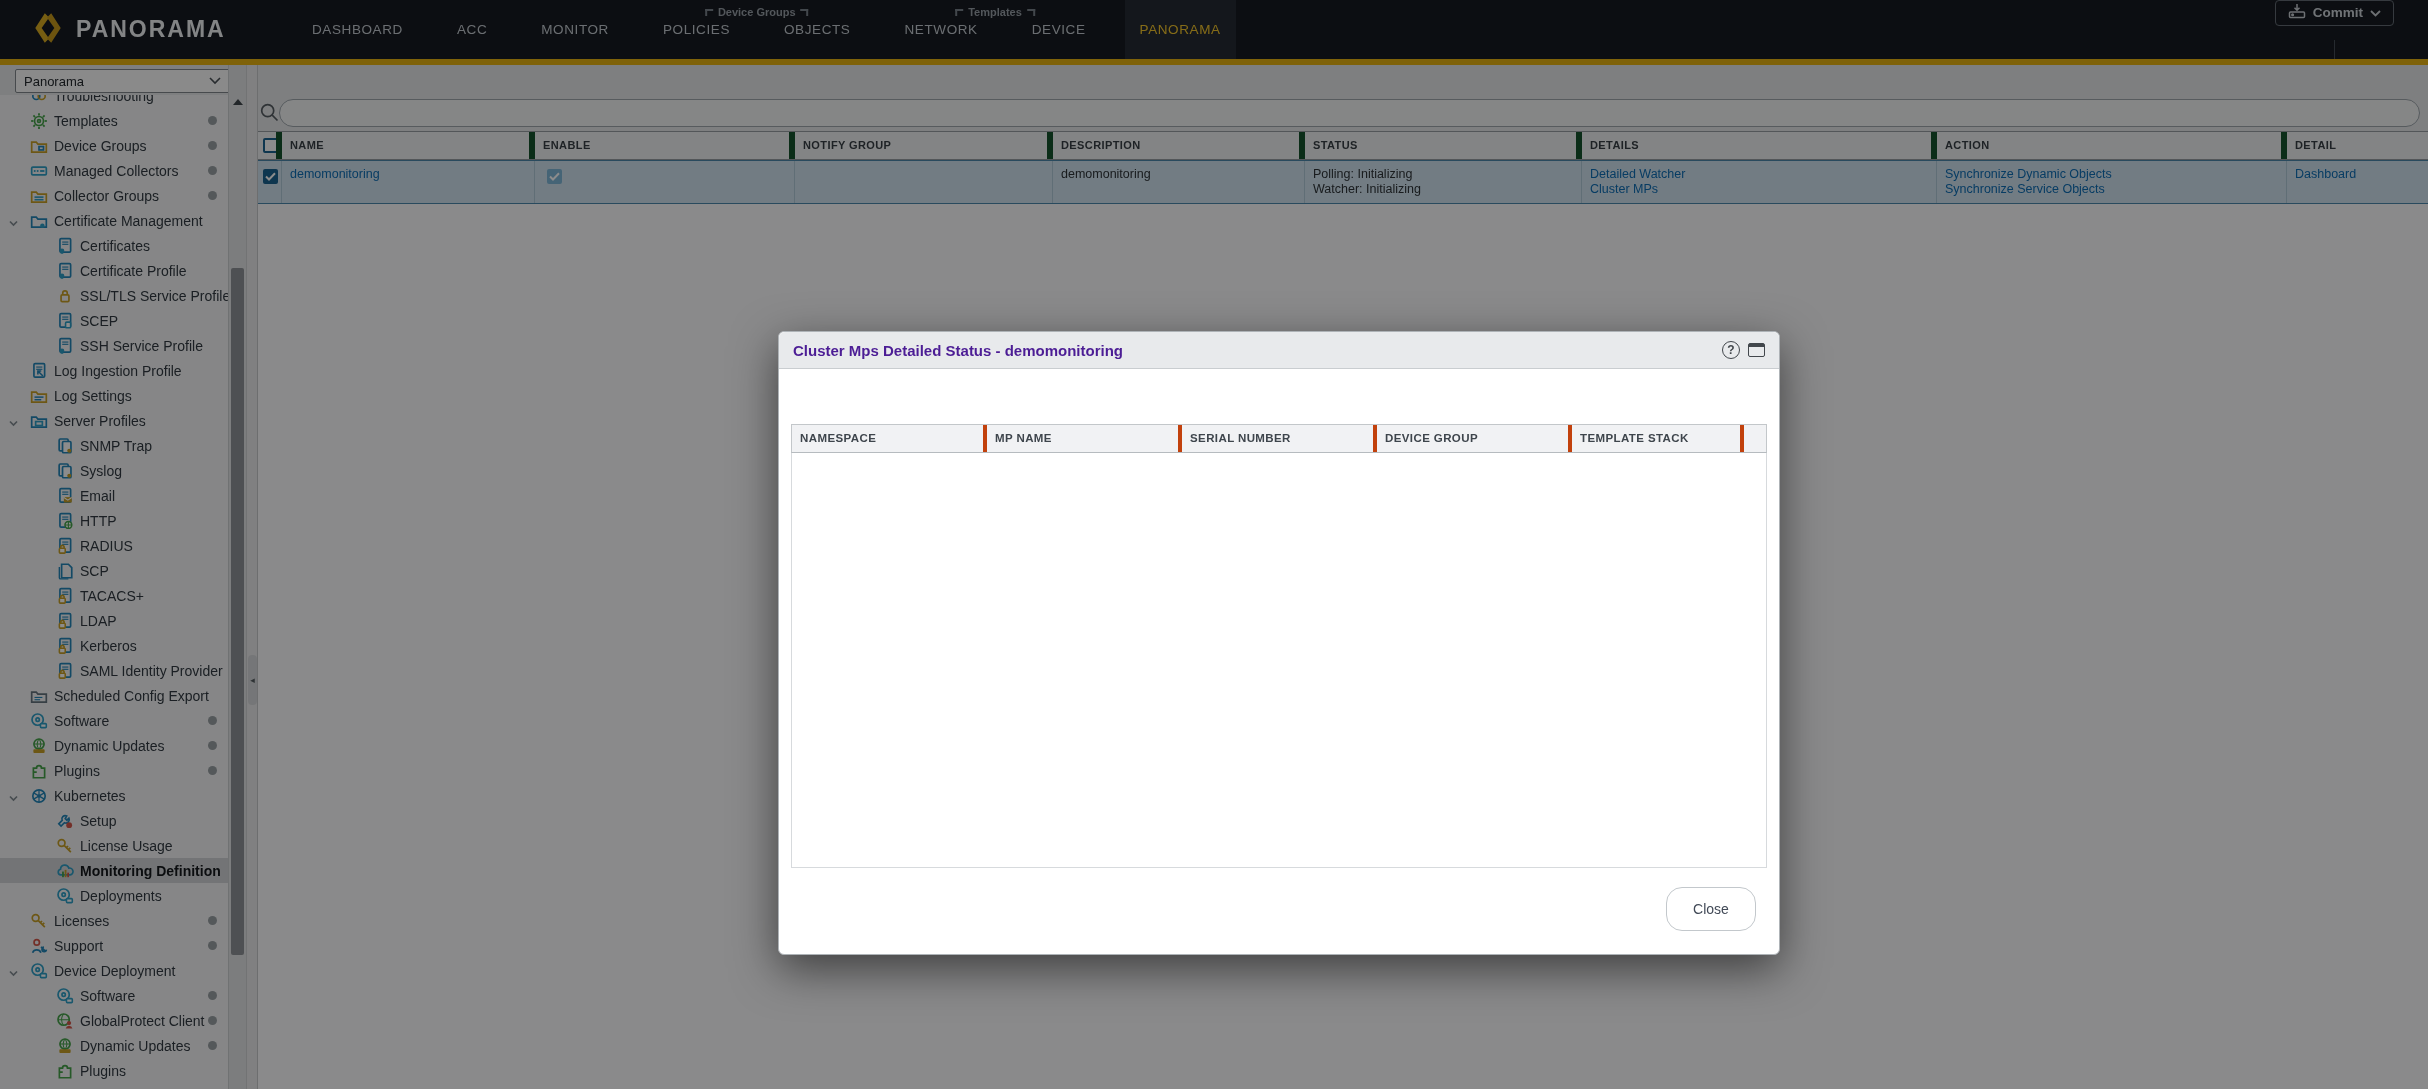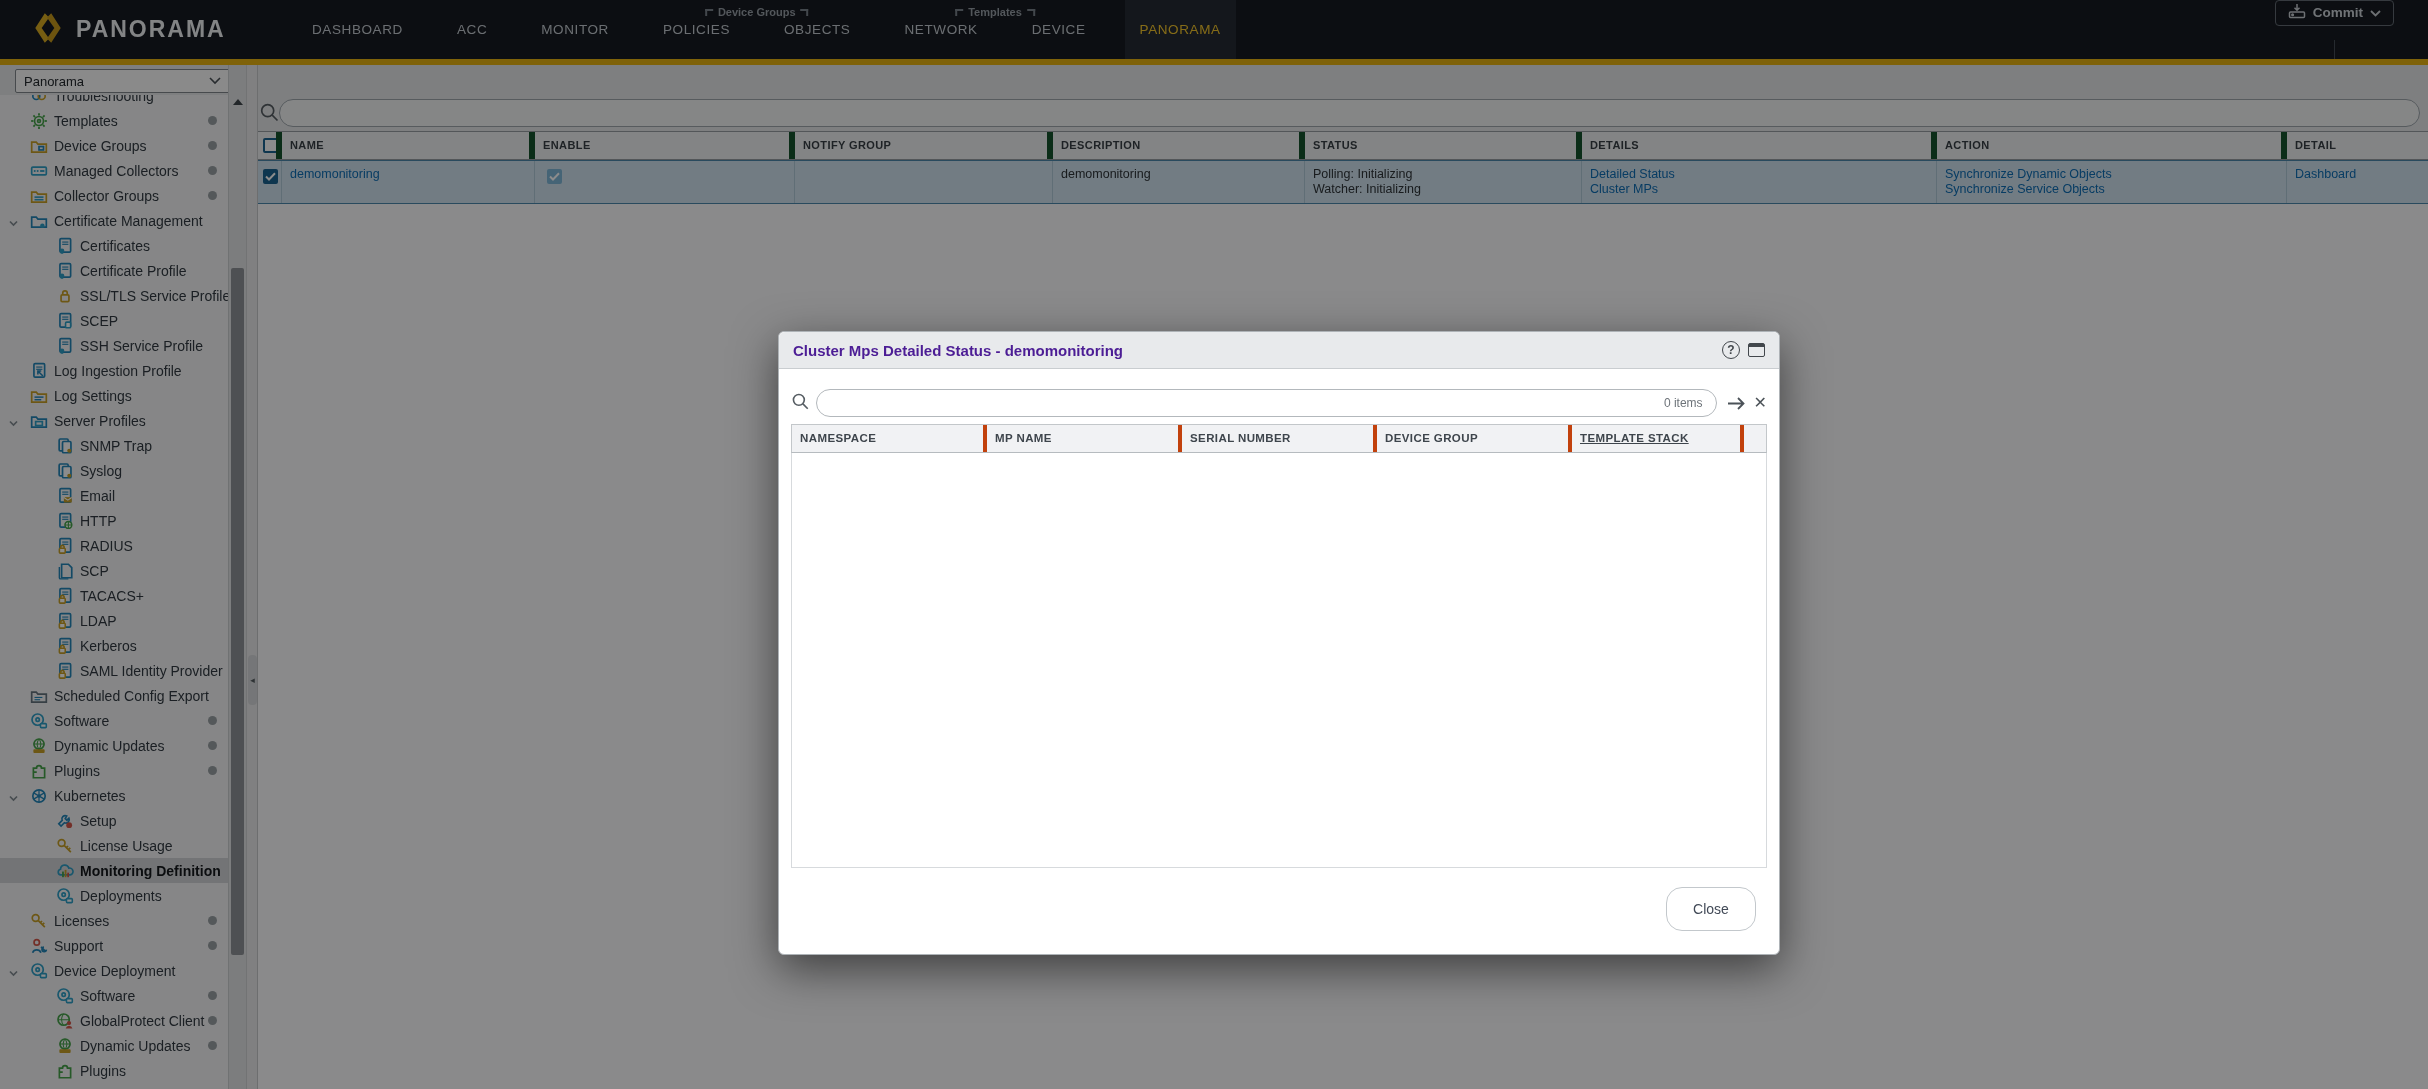--- a/index.html
+++ b/index.html
@@ -622,21 +622,21 @@
               <path d="M1 4.5L4 7.5 10 1.3" stroke="#fff" stroke-width="2"></path>
             </svg>
           </span></div>
         <div class="gr-cell" style="width: 258px;"><span></span></div>
         <div class="gr-cell" style="width: 252px;"><span>demomonitoring</span></div>
         <div class="gr-cell" style="width: 277px;">
           <div>Polling: Initializing</div>
           <div>Watcher: Initializing</div>
         </div>
         <div class="gr-cell" style="width: 355px;">
-          <a class="link">Detailed Status</a>
+          <a class="link">Detailed Watcher</a>
           <a class="link">Cluster MPs</a>
         </div>
         <div class="gr-cell" style="width: 350px;">
           <a class="link">Synchronize Dynamic Objects</a>
           <a class="link">Synchronize Service Objects</a>
         </div>
         <div class="gr-cell" style="flex: 1 1 0%;">
           <a class="link">Dashboard</a>
         </div>
       </div>
@@ -647,45 +647,27 @@
 
 <div class="modal">
   <div class="m-title">
     <span class="txt">Cluster Mps Detailed Status - demomonitoring</span>
     <span class="icons">
       <span class="help-ic">?</span>
       <span class="win-ic"></span>
     </span>
   </div>
 
-  <div class="m-search">
-    <span>
-      <svg width="19" height="19" viewBox="0 0 21 21" fill="none">
-          <circle cx="8.7" cy="8.7" r="6" stroke="#565d63" stroke-width="1.8"></circle>
-          <line x1="13.2" y1="13.2" x2="18.5" y2="18.5" stroke="#565d63" stroke-width="1.8"></line>
-        </svg>
-    </span>
-    <div class="m-pill">
-      <input value="" style="">
-      <span class="m-items">0 items</span>
-    </div>
-    <span class="m-arrow">
-      <svg width="21" height="15" viewBox="0 0 21 15" fill="none">
-          <path d="M2 7.5h15M12 2l5.5 5.5L12 13" stroke="#4b5258" stroke-width="1.8"></path>
-        </svg>
-    </span>
-    <span class="m-x">✕</span>
-  </div>
 
   <div class="m-table">
     <div class="m-thead">
         <div class="m-th" style="width: 195px;">NAMESPACE</div>
         <div class="m-th" style="width: 195px;">MP NAME</div>
         <div class="m-th" style="width: 195px;">SERIAL NUMBER</div>
         <div class="m-th" style="width: 195px;">DEVICE GROUP</div>
-        <div class="m-th" style="width: 172px; text-decoration: underline;">TEMPLATE STACK</div>
+        <div class="m-th" style="width: 172px;">TEMPLATE STACK</div>
         <div class="m-th" style="flex: 1 1 0%;"></div>
       </div>
     <div class="m-tbody"></div>
   </div>
 
   <button class="m-close">Close</button>
 </div>
 
 </body></html>

